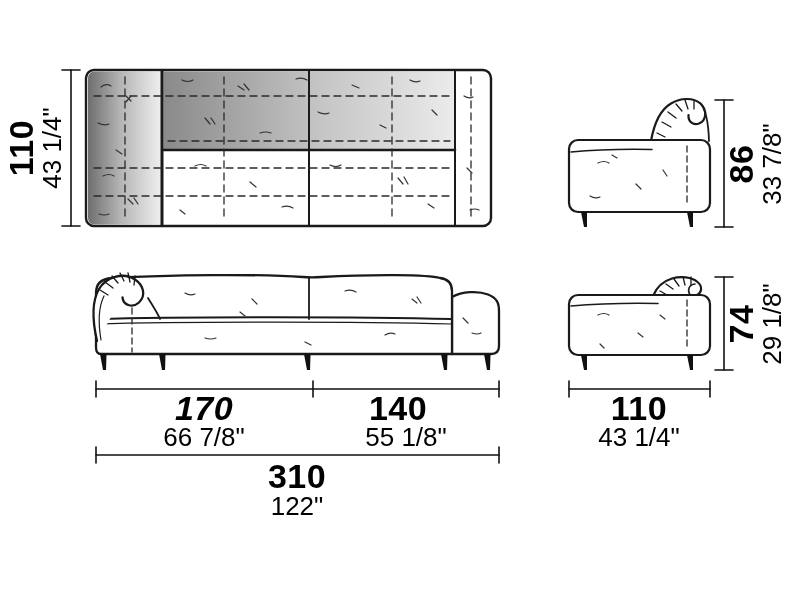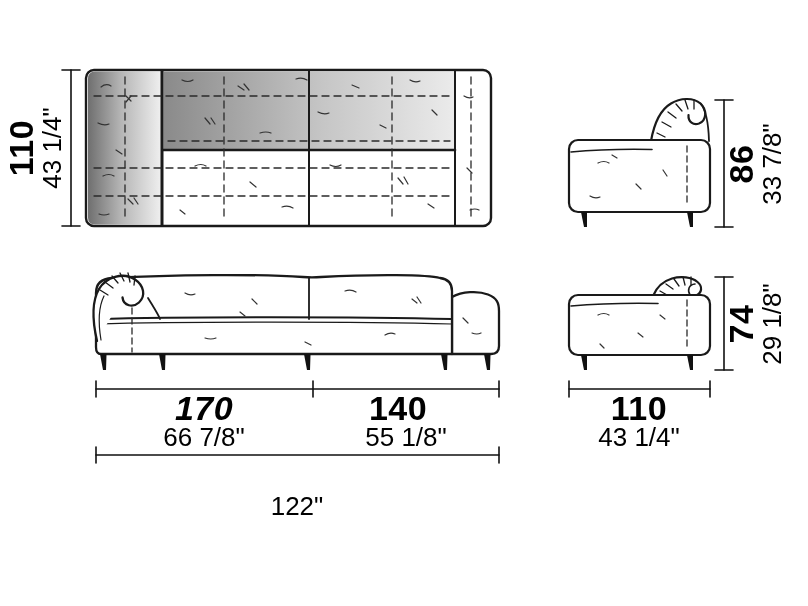--- a/index.html
+++ b/index.html
@@ -154,18 +154,19 @@
   <div class="dim in rot" style="left:692px; top:146px;">33 7/8"</div>
 
   <div class="dim cm rot" style="left:661px; top:306px;">74</div>
   <div class="dim in rot" style="left:692px; top:306px;">29 1/8"</div>
 
   <div class="dim cm" style="left:114px; top:390px;font-style:italic;">170</div>
   <div class="dim cm" style="left:308px; top:390px;">140</div>
   <div class="dim in" style="left:114px; top:419px;">66 7/8"</div>
   <div class="dim in" style="left:316px; top:419px;">55 1/8"</div>
 
+  <div class="dim cm" style="left:207px; top:458px;">310</div>
   <div class="dim in" style="left:207px; top:488px;">122"</div>
 
   <div class="dim cm" style="left:549px; top:390px;">110</div>
   <div class="dim in" style="left:549px; top:419px;">43 1/4"</div>
 
 </div>
 
 </body></html>

